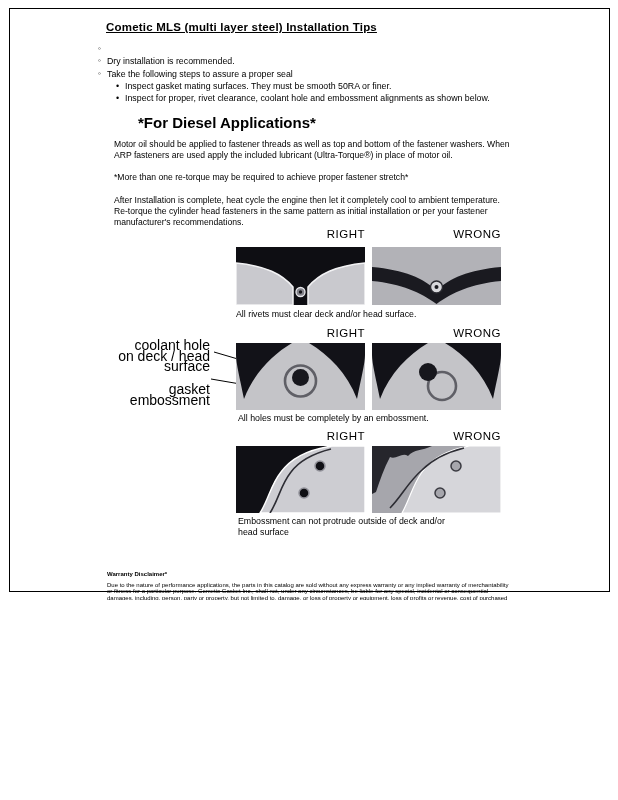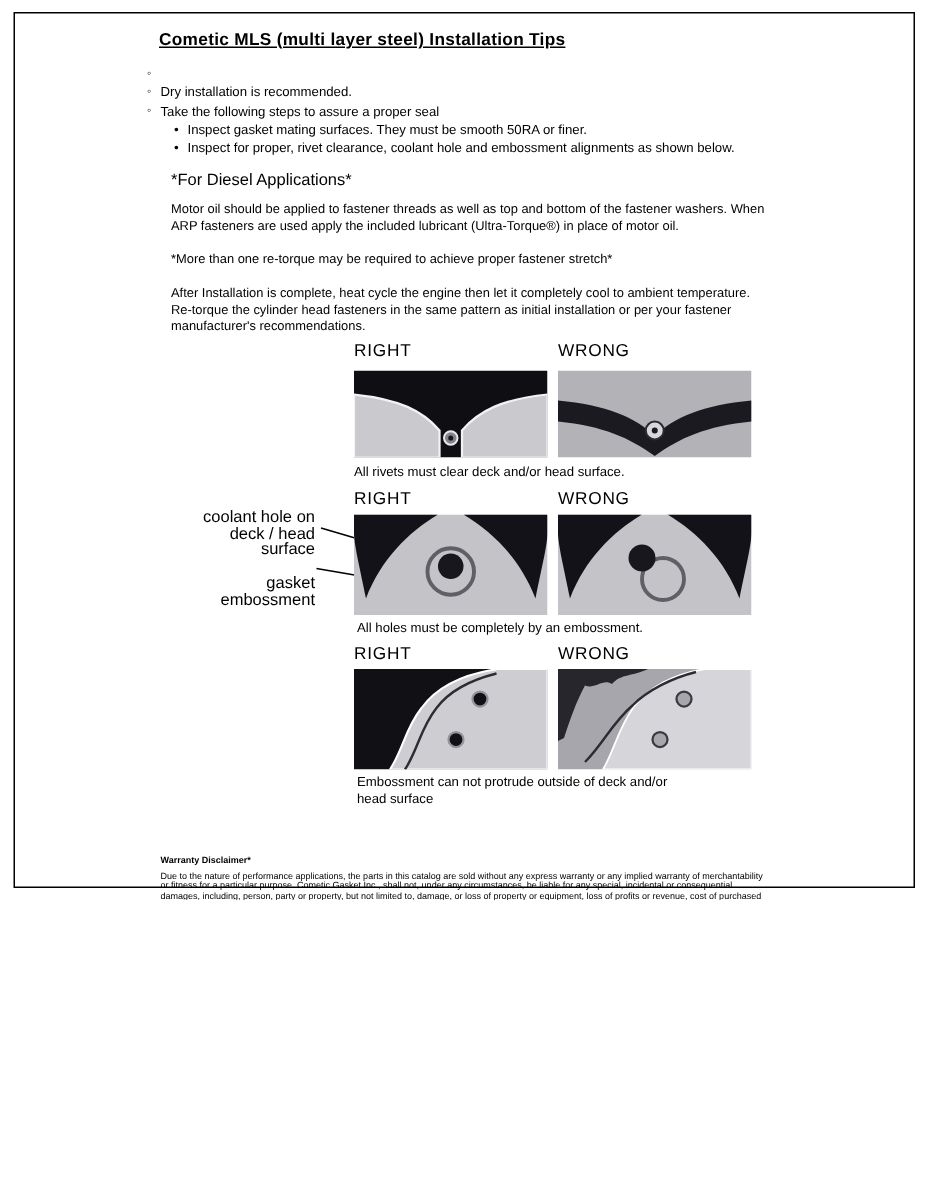--- a/index.html
+++ b/index.html
@@ -28,33 +28,33 @@
     white-space: nowrap;
   }
 
   .tips { left: 98px; top: 43px; width: 440px; font-size: 8.8px; line-height: 12.3px; }
   .tip { display: flex; }
   .tip .mk { width: 9px; flex: 0 0 9px; font-size: 8px; }
   .tip.sub { margin-left: 18px; }
   .tip.sub .mk { font-size: 9px; }
 
   .diesel { left: 114px; top: 114px; width: 400px; }
-  .dhead { font-size: 11px; font-weight: normal; margin-bottom: 8px; }
+  .dhead { font-size: 15px; font-weight: bold; margin-bottom: 8px; margin-left: 24px; }
   .dp { font-size: 8.6px; line-height: 11.2px; margin-bottom: 11px; }
 
   .lab {
     position: absolute; width: 129px;
-    text-align: left; font-size: 11.5px; letter-spacing: 0.5px;
+    text-align: right; font-size: 11.5px; letter-spacing: 0.5px;
   }
   .img { position: absolute; display: block; }
   .cap { position: absolute; font-size: 8.8px; line-height: 10.8px; }
 
   .callout {
     position: absolute; width: 92px;
-    text-align: right; font-size: 11px; line-height: 10.5px;
+    text-align: right; font-size: 14px; line-height: 10.5px;
   }
   .pointer-lines { position: absolute; left: 210px; top: 346px; }
 
   .legal { left: 107px; top: 571px; width: 402px; }
   .lhead { font-size: 6px; font-weight: bold; line-height: 6.6px; margin-bottom: 4px; }
   .lp { font-size: 6px; line-height: 6.6px; margin-bottom: 5px; }
   .lp.tight { margin-bottom: 0; }
 
   .code { left: 388px; top: 759px; font-size: 11.5px; letter-spacing: 0.3px; }
 </style>

